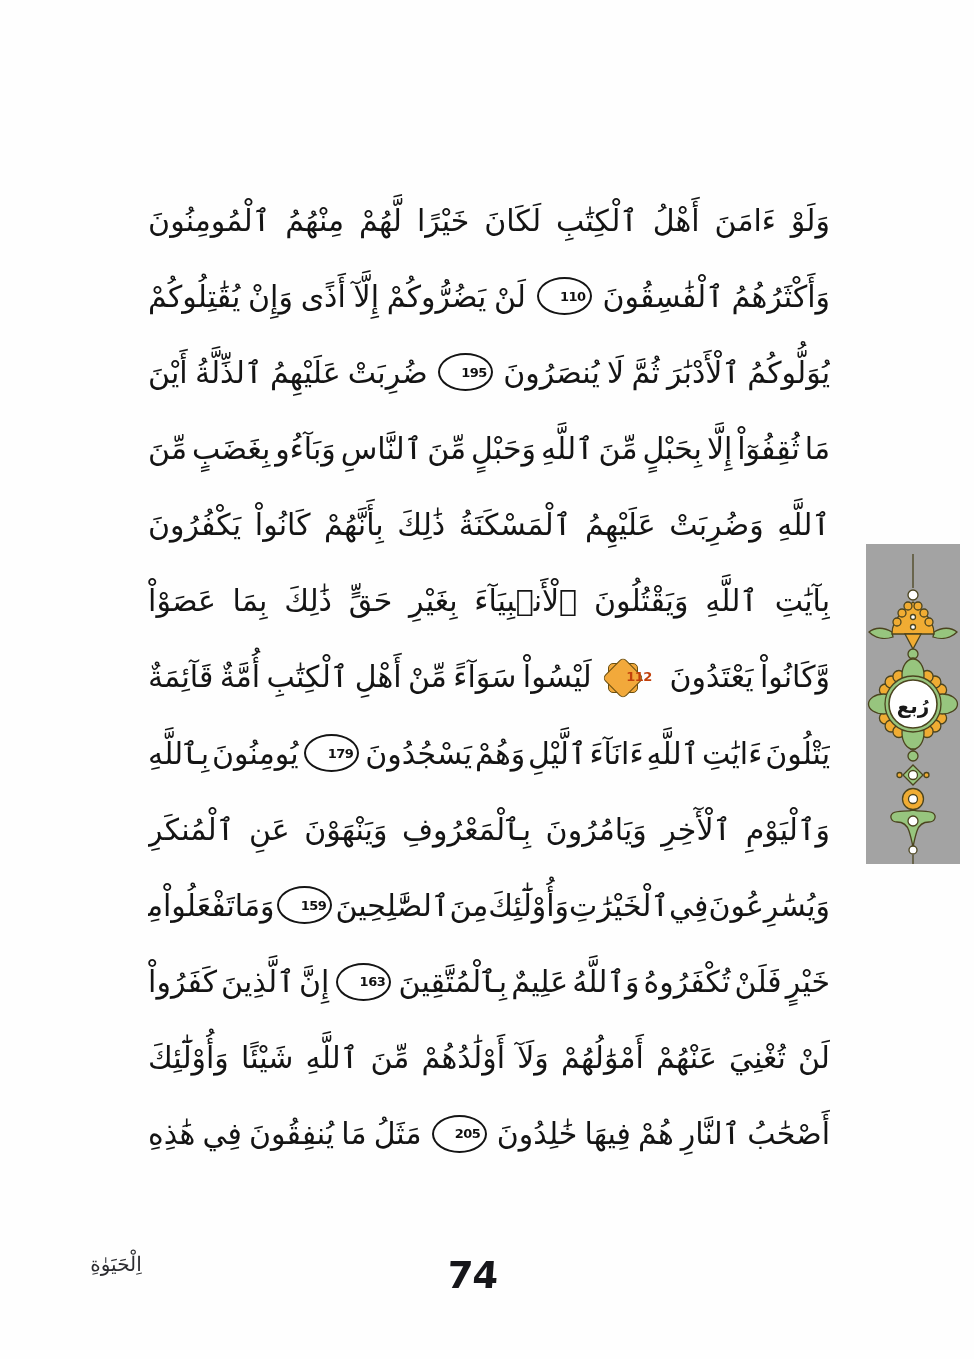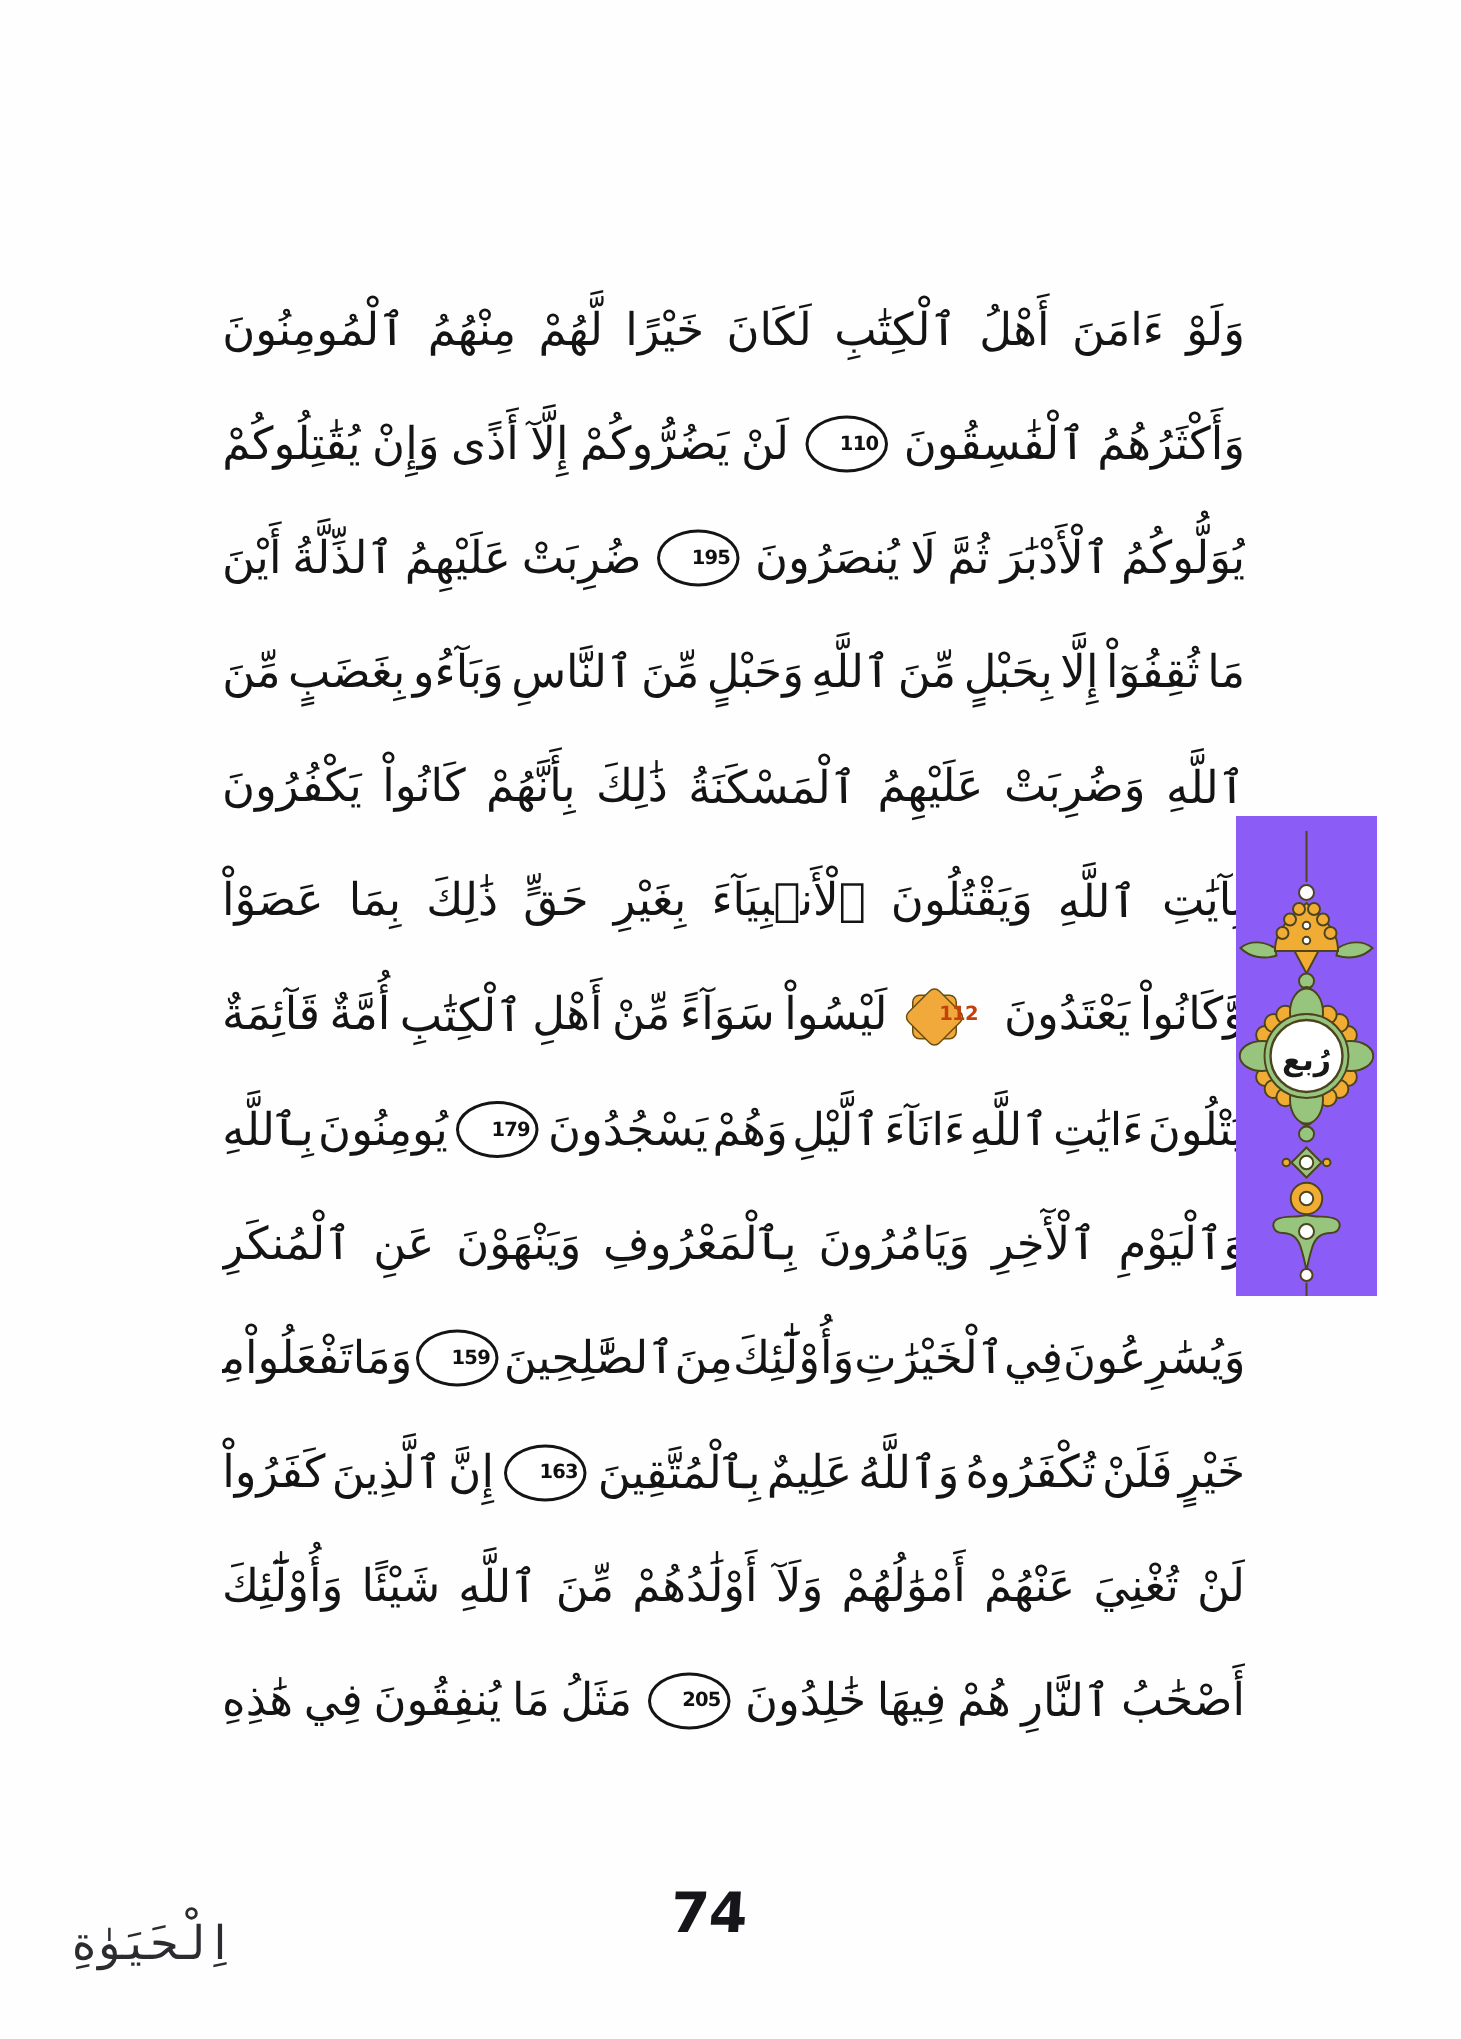--- a/index.html
+++ b/index.html
@@ -73,44 +73,43 @@
   .marker.rosette .sq.b{transform:rotate(45deg);}
   .marker.rosette b{
     position:relative;z-index:2;
     font-size:13px;
     letter-spacing:-0.5px;
     color:#c2410c;
   }
   
   .ornament-strip{
     position:absolute;
-    left:824px;top:544px;
+    left:866px;top:544px;
     width:94px;height:320px;
-    background:#8b5cf6;
+    background:#a3a3a3;
   }
   
   .page-number{
     position:absolute;
     left:447px;top:1254px;
     font-size:37px;
     font-weight:bold;
     color:#16161a;
     transform:skewX(-4deg);
     font-family:"DejaVu Sans",sans-serif;
   }
   .catchword{
     position:absolute;
     left:76px;top:1252px;
     width:80px;
-    font-size:31px;
+    font-size:20px;
     color:#2c2c30;
     direction:rtl;
     text-align:center;
-    font-family:Liberation Mono, monospace;
-    margin-top:25px;
+    font-family:Liberation Sans, sans-serif;
   }
 </style>
 </head>
 <body>
 
 <div class="page">
 
   <div class="text-block">
       <div class="line">
         <span class="word">وَلَوْ</span>

